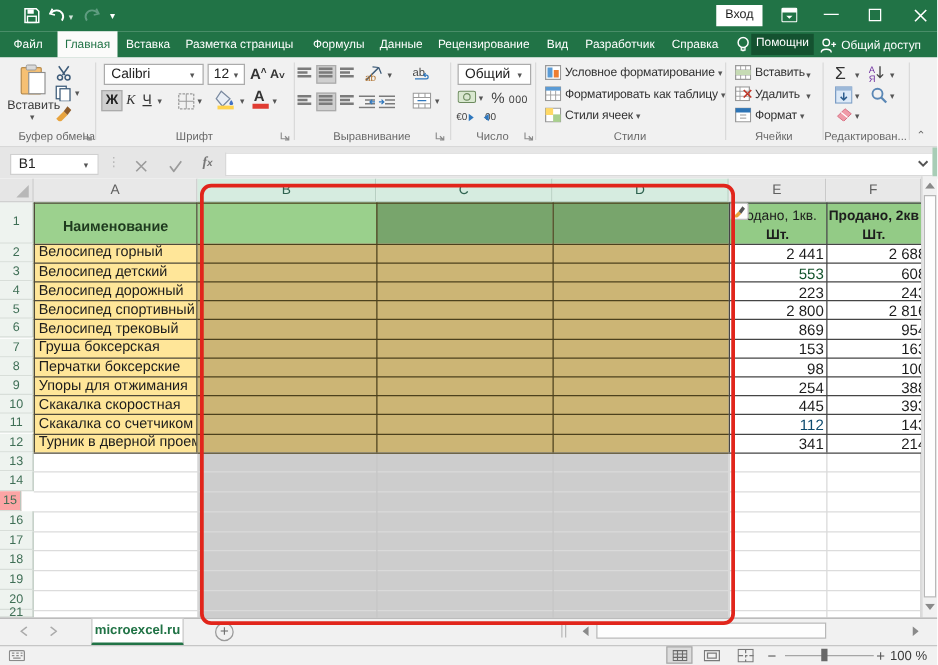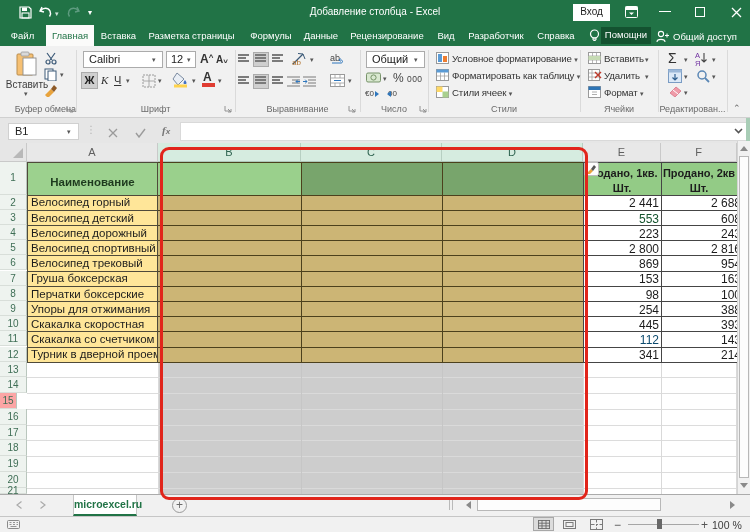--- a/index.html
+++ b/index.html
@@ -15,21 +15,20 @@
 <svg class="a" style="left:39px;top:6px" width="14" height="12" viewBox="0 0 14 12">
       <path d="M3 1 L1 5 L5 6" fill="none" stroke="#fff" stroke-width="1.4"></path>
       <path d="M1.5 4.8 C4 1.5 9 1.5 11 5 C12 7 11.5 9 10.5 10.5" fill="none" stroke="#fff" stroke-width="1.5"></path>
     </svg>
 <div class="a" style="left:55px;top:10px;color:#cfe3d8;font-size:7px">▾</div>
 <svg class="a" style="left:66px;top:6px" width="14" height="12" viewBox="0 0 14 12">
       <path d="M11 1 L13 5 L9 6" fill="none" stroke="#5f9c80" stroke-width="1.4"></path>
       <path d="M12.5 4.8 C10 1.5 5 1.5 3 5 C2 7 2.5 9 3.5 10.5" fill="none" stroke="#5f9c80" stroke-width="1.5"></path>
     </svg>
 <div class="a" style="left:88px;top:8px;color:#fff;font-size:8px">▾</div>
-<div class="a" style="left:280px;top:6px;width:190px;text-align:center;color:#fff;font-size:10px">Добавление столбца - Excel</div>
 <div class="a" style="left:573px;top:4px;width:37px;height:17px;background:#fff;color:#1e1e1e;font-size:10px;text-align:center;line-height:16px;">Вход</div>
 <svg class="a" style="left:625px;top:6px" width="13" height="12" viewBox="0 0 13 12">
       <rect x="0.5" y="0.5" width="12" height="11" rx="1" fill="none" stroke="#fff" stroke-width="1"></rect>
       <rect x="0.5" y="0.5" width="12" height="3.5" fill="#fff"></rect>
       <path d="M6.5 9 L4 6.5 h5 z" fill="#fff"></path>
     </svg>
 <div class="a" style="left:659px;top:11px;width:12px;height:1.4px;background:#fff"></div>
 <div class="a" style="left:695px;top:7px;width:10px;height:10px;border:1.2px solid #fff"></div>
 <svg class="a" style="left:731px;top:7px" width="11" height="11" viewBox="0 0 11 11">
       <path d="M1 1 L10 10 M10 1 L1 10" stroke="#fff" stroke-width="1.3"></path>
@@ -412,21 +411,21 @@
 <div class="a" style="left:661px;top:302.7px;width:80px;text-align:right;font-size:12px;color:#1c1c1c">388</div>
 <div class="a" style="left:31px;top:317.9px;width:126px;overflow:hidden;font-size:11.5px;color:#1c1c1c;white-space:nowrap">Скакалка скоростная</div>
 <div class="a" style="left:583px;top:317.9px;width:76px;text-align:right;font-size:12px;color:#1c1c1c">445</div>
 <div class="a" style="left:661px;top:317.9px;width:80px;text-align:right;font-size:12px;color:#1c1c1c">393</div>
 <div class="a" style="left:31px;top:333.1px;width:126px;overflow:hidden;font-size:11.5px;color:#1c1c1c;white-space:nowrap">Скакалка со счетчиком</div>
 <div class="a" style="left:583px;top:333.1px;width:76px;text-align:right;font-size:12px;color:#0c4a6e">112</div>
 <div class="a" style="left:661px;top:333.1px;width:80px;text-align:right;font-size:12px;color:#1c1c1c">143</div>
 <div class="a" style="left:31px;top:348.3px;width:126px;overflow:hidden;font-size:11.5px;color:#1c1c1c;white-space:nowrap">Турник в дверной проем</div>
 <div class="a" style="left:583px;top:348.3px;width:76px;text-align:right;font-size:12px;color:#1c1c1c">341</div>
 <div class="a" style="left:661px;top:348.3px;width:80px;text-align:right;font-size:12px;color:#1c1c1c">214</div>
-<div class="a" style="left:597px;top:167px;width:64px;font-weight:bold;font-size:11px;color:#1d1d1d;white-space:nowrap">одано, 1кв.</div>
+<div class="a" style="left:597px;top:167px;width:64px;font-weight:normal;font-size:11px;color:#1d1d1d;white-space:nowrap">одано, 1кв.</div>
 <div class="a" style="left:583px;top:182px;width:78px;text-align:center;font-weight:bold;font-size:11px;color:#1d1d1d">Шт.</div>
 <div class="a" style="left:661px;top:167px;width:76px;text-align:center;font-weight:bold;font-size:11px;color:#1d1d1d;white-space:nowrap">Продано, 2кв</div>
 <div class="a" style="left:661px;top:182px;width:76px;text-align:center;font-weight:bold;font-size:11px;color:#1d1d1d">Шт.</div>
 <div class="a" style="left:584px;top:162px;width:15px;height:14px;background:#fdfdfd;border:1px solid #bdbdbd;border-radius:2px;"></div>
 <svg class="a" style="left:586px;top:164px" width="11" height="10" viewBox="0 0 11 10">
       <path d="M1 9 L5 5 l2 2 -4 4z" fill="#e8a33d"></path>
       <path d="M5 5 l3 -4 2 2 -3 4z" fill="#555"></path>
     </svg>
 <div class="a" style="left:737px;top:141px;width:13px;height:353px;background:#f1f1f1;border-left:1px solid #d4d4d4;"></div>
 <svg class="a" style="left:740px;top:146px" width="8" height="5" viewBox="0 0 8 5">
@@ -436,21 +435,21 @@
 <svg class="a" style="left:740px;top:483px" width="8" height="5" viewBox="0 0 8 5">
       <path d="M4 5 L8 0 H0z" fill="#8a8a8a"></path>
     </svg>
 <div class="a" style="left:0px;top:494px;width:750px;height:22px;background:#f1f1f1;border-top:1px solid #ababab;"></div>
 <svg class="a" style="left:16px;top:501px" width="7" height="8" viewBox="0 0 7 8">
       <path d="M5.5 0.5 L1 4 L5.5 7.5" stroke="#ababab" stroke-width="1.2" fill="none"></path>
     </svg>
 <svg class="a" style="left:39px;top:501px" width="7" height="8" viewBox="0 0 7 8">
       <path d="M1.5 0.5 L6 4 L1.5 7.5" stroke="#ababab" stroke-width="1.2" fill="none"></path>
     </svg>
-<div class="a" style="left:73px;top:495px;width:64px;height:21px;background:#fff;border-left:1px solid #c6c6c6;border-right:1px solid #c6c6c6;border-bottom:2.5px solid #217346;color:#217346;font-weight:bold;font-size:10.5px;text-align:center;line-height:19px;">microexcel.ru</div>
+<div class="a" style="left:73px;top:495px;width:74px;height:21px;background:#fff;border-left:1px solid #c6c6c6;border-right:1px solid #c6c6c6;border-bottom:2.5px solid #217346;color:#217346;font-weight:bold;font-size:10.5px;text-align:center;line-height:19px;">microexcel.ru</div>
 <div class="a" style="left:172px;top:498px;width:15px;height:15px;border:1px solid #9a9a9a;border-radius:50%;color:#6a6a6a;font-size:12px;text-align:center;line-height:13px;">+</div>
 <div class="a" style="left:449px;top:498px;width:1px;height:12px;background:#b9b9b9"></div>
 <div class="a" style="left:452px;top:498px;width:1px;height:12px;background:#b9b9b9"></div>
 <div class="a" style="left:455px;top:496px;width:295px;height:17px;background:#f1f1f1;"></div>
 <svg class="a" style="left:466px;top:501px" width="5" height="8" viewBox="0 0 5 8">
       <path d="M5 0 L0 4 L5 8z" fill="#8a8a8a"></path>
     </svg>
 <div class="a" style="left:477px;top:498px;width:184px;height:13px;background:#fdfdfd;border:1px solid #b8b8b8;"></div>
 <svg class="a" style="left:730px;top:501px" width="5" height="8" viewBox="0 0 5 8">
       <path d="M0 0 L5 4 L0 8z" fill="#8a8a8a"></path>

